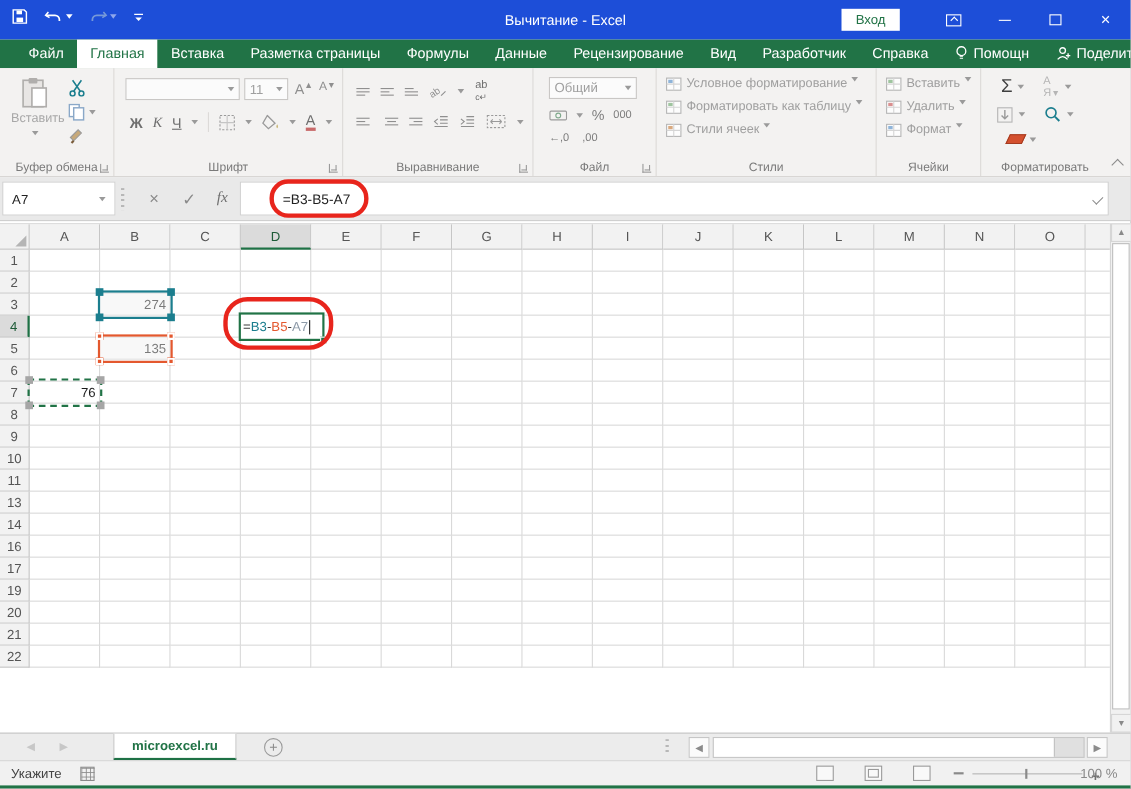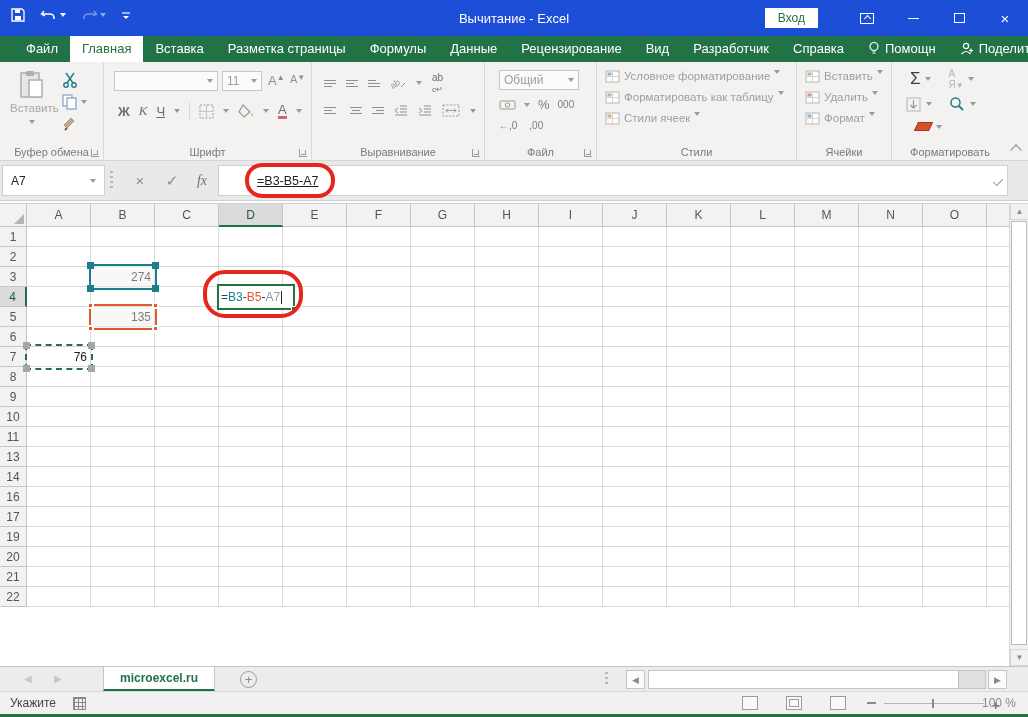--- a/index.html
+++ b/index.html
@@ -57,21 +57,21 @@
              border:1px solid #d0d0d0; display:flex; align-items:center; font-size:12px; color:#222;
              padding-left:8px; }
   .namebox .tri { position:absolute; right:8px; }
   .fdots { position:absolute; left:110px; top:10px; width:3px; height:20px;
            background:repeating-linear-gradient(#b7b7b7 0 2px, transparent 2px 5px); }
   .fbtn { position:absolute; top:4px; height:31px; width:28px; display:flex; align-items:center;
           justify-content:center; color:#8a8a8a; font-size:15px; }
   .fx { font-style:italic; font-family:"Liberation Serif", serif; color:#6f6f6f; font-size:14px; }
   .finput { position:absolute; left:218px; top:4px; width:790px; height:31px; background:#fff;
             border:1px solid #d0d0d0; display:flex; align-items:center; padding-left:38px;
-            font-size:12.5px; color:#1f1f1f;text-decoration:underline; }
+            font-size:12.5px; color:#1f1f1f; }
   .fexpand { position:absolute; right:4px; top:12px; width:10px; height:6px; border-left:1px solid #8a8a8a;
              border-bottom:1px solid #8a8a8a; transform:rotate(-45deg) scale(.9); }
 
   
   .gridwrap { position:absolute; left:0; top:203px; width:1009px; height:463px; background:#fff;
               border-top:1px solid #cfcfcf; }
   .hdr-row { display:flex; height:23px; }
   .corner { width:27px; height:23px; background:#f2f2f2; border-right:1px solid #c6c6c6;
             border-bottom:1px solid #c6c6c6; position:relative; }
   .corner:after { content:""; position:absolute; right:2px; bottom:2px; width:0; height:0;

